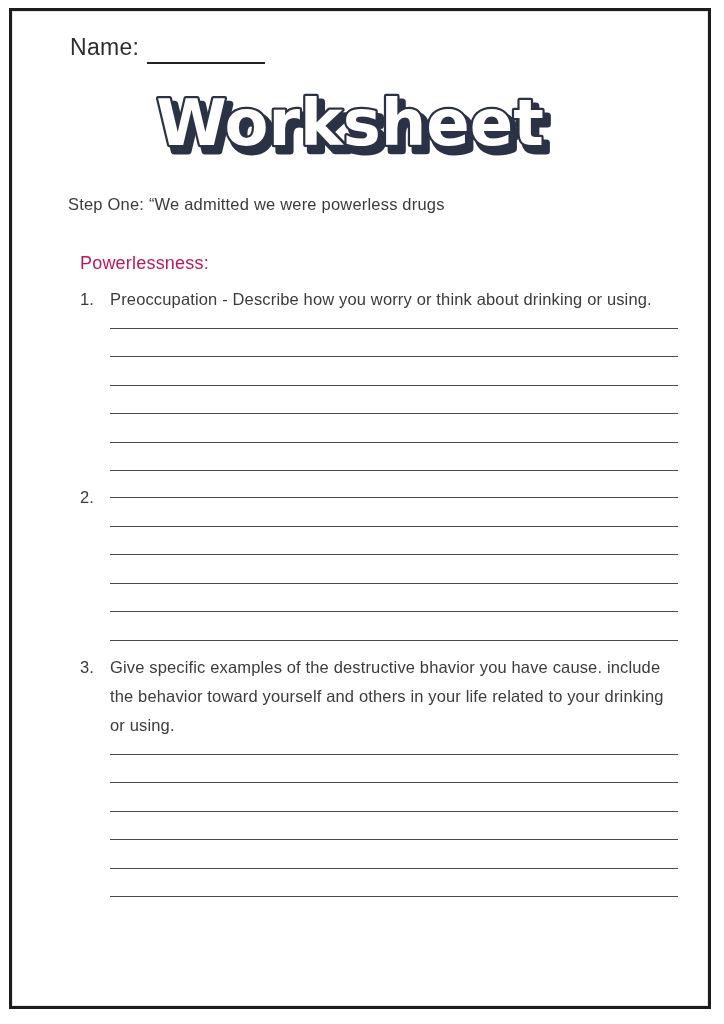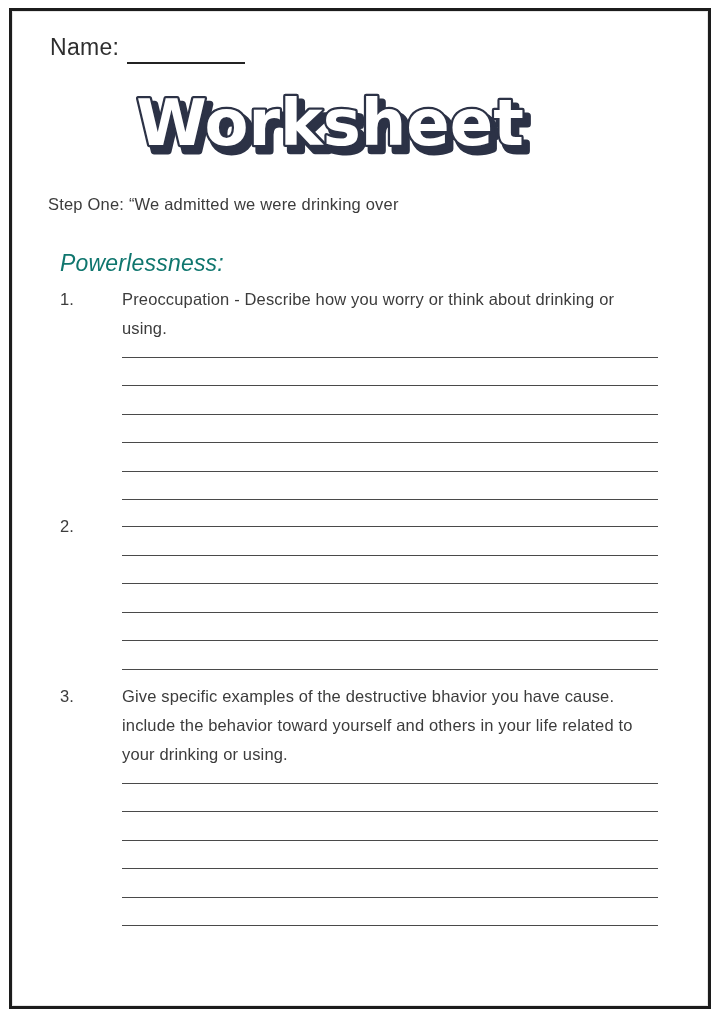--- a/index.html
+++ b/index.html
@@ -24,20 +24,21 @@
     border: 3px solid #1c1c1c;
     box-shadow: inset 0 0 0 1px #e6e6e6;
     box-sizing: border-box;
     pointer-events: none;
   }
   .content {
     position: absolute;
     left: 0;
     top: 0;
     width: 660px;
+    padding-left: 20px;
   }
   .name-row {
     margin: 32px 0 0 50px;
     font-size: 23px;
     line-height: 30px;
     color: #2e2e2e;
     letter-spacing: 0.3px;
   }
   .name-blank {
     display: inline-block;
@@ -58,25 +59,24 @@
   }
   .quote {
     margin: 12px 0 0 48px;
     font-size: 16.5px;
     line-height: 28.5px;
     letter-spacing: 0.2px;
     color: #3c3c3c;
   }
   .section-heading {
     margin: 34px 0 0 60px;
-    font-size: 23px;
+    font-size: 18px;
     line-height: 20px;
     letter-spacing: 0.2px;
-    color: #0f766e;
-    font-style: italic;
+    color: #be185d;
   }
   .items {
     margin: 0 0 0 60px;
     width: 598px;
     padding: 0;
     list-style: none;
   }
   .items li {
     display: flex;
     margin-top: 12px;
@@ -85,21 +85,20 @@
     letter-spacing: 0.15px;
     color: #3c3c3c;
   }
   .items .num {
     flex: none;
     width: 30px;
   }
   .items .body {
     flex: 1;
     min-width: 0;
-    margin-left: 32px;
   }
   .answer-lines .write-line {
     height: 27.5px;
     border-bottom: 1.7px solid #4a4a4a;
   }
   .answer-lines .write-line:first-child {
     height: 14px;
   }
 </style>
 </head>
@@ -114,21 +113,21 @@
   </div>
 
   <div class="title-wrap">
     <svg width="600" height="96" viewBox="0 0 600 96">
       <text x="305" y="69" text-anchor="middle" font-family="DejaVu Sans, sans-serif" font-weight="bold" font-size="64" fill="#2c3246" stroke="#2c3246" stroke-width="7" stroke-linejoin="round" paint-order="stroke">Worksheet</text>
       <text x="300" y="63" text-anchor="middle" font-family="DejaVu Sans, sans-serif" font-weight="bold" font-size="64" fill="#ffffff" stroke="#2c3246" stroke-width="4.5" stroke-linejoin="round" paint-order="stroke">Worksheet</text>
     </svg>
   </div>
 
   <div class="quote">
-    <div>Step One: “We admitted we were drinking over</div>
+    <div>Step One: “We admitted we were powerless drugs</div>
   </div>
 
   <div class="section-heading">Powerlessness:</div>
 
   <ol class="items">
     <li>
       <span class="num">1.</span>
       <span class="body">
         <span>Preoccupation - Describe how you worry or think about drinking or using.</span>
         <div class="answer-lines">

